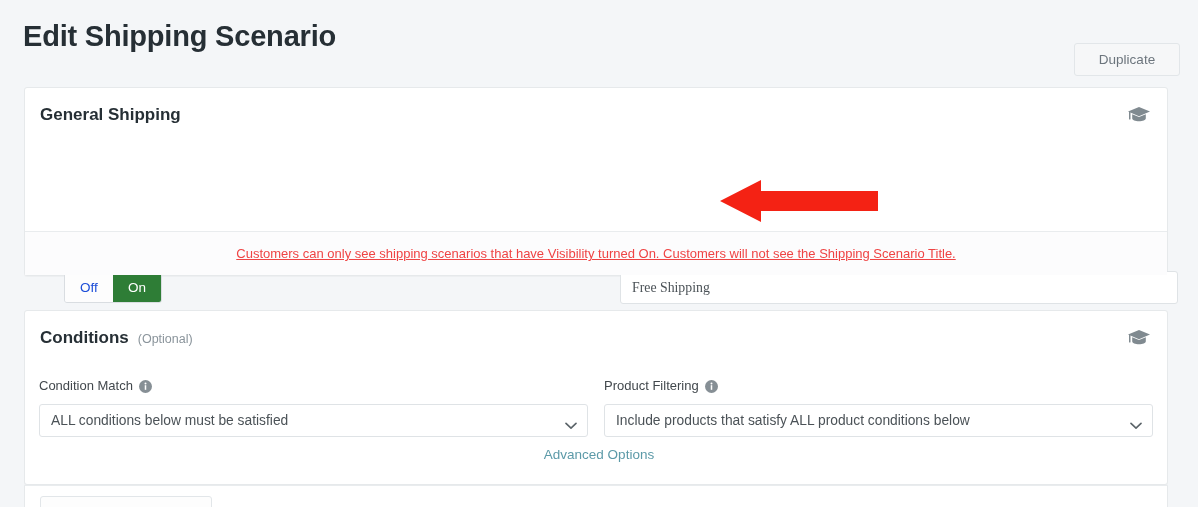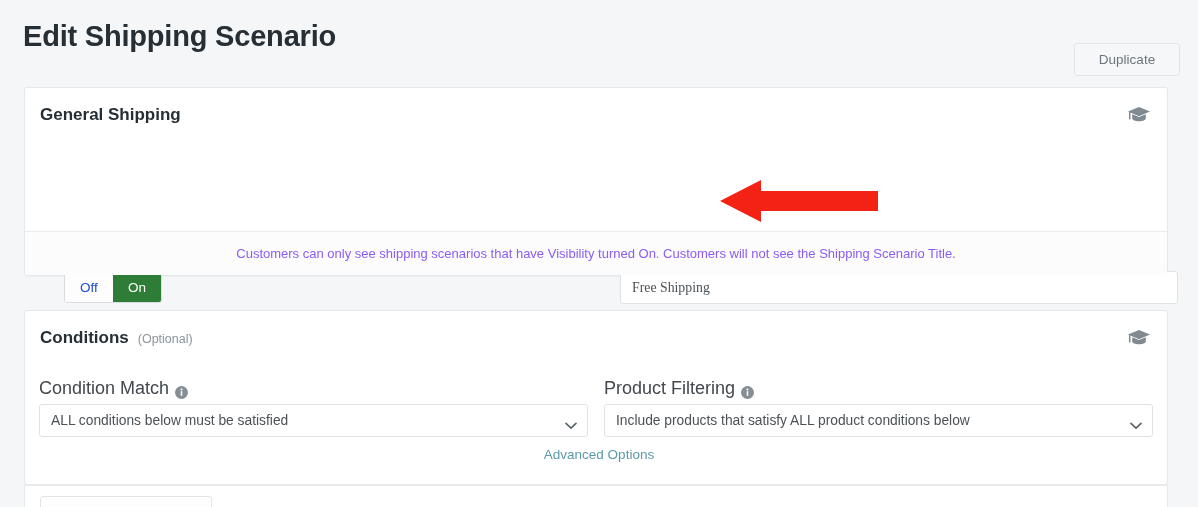--- a/index.html
+++ b/index.html
@@ -93,21 +93,21 @@
     right: 16px;
     top: 16px;
     width: 24px;
     height: 20px;
     cursor: pointer;
   }
 
   
   .field-label {
     position: absolute;
-    font-size: 18px;
+    font-size: 13px;
     color: #42484d;
     white-space: nowrap;
     display: flex;
     align-items: center;
   }
 
   .info-icon {
     display: inline-block;
     margin-left: 6px;
     width: 13px;
@@ -169,21 +169,22 @@
     bottom: 0;
     height: 44px;
     border-top: 1px solid #e9ecee;
     background: #fcfcfd;
     display: flex;
     align-items: center;
     justify-content: center;
   }
   .helper-text {
     font-size: 13px;
-    color: #8b5cf6;
+    color: #ef4444;
+    text-decoration: underline;
   }
 
   
   .select-wrap {
     position: absolute;
     height: 33px;
   }
   .select-wrap select {
     width: 100%;
     height: 100%;

